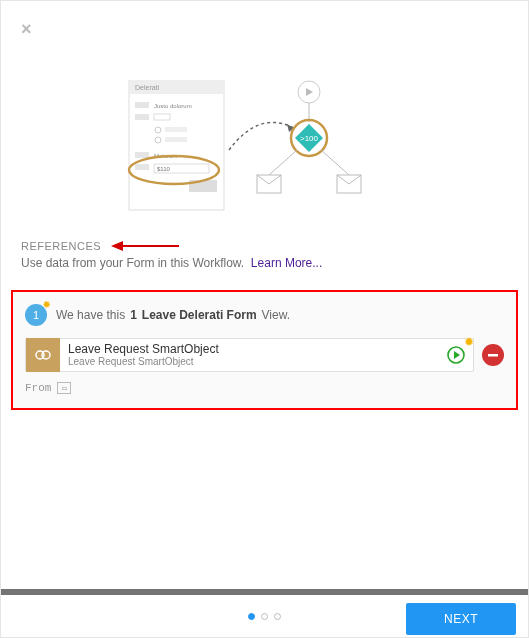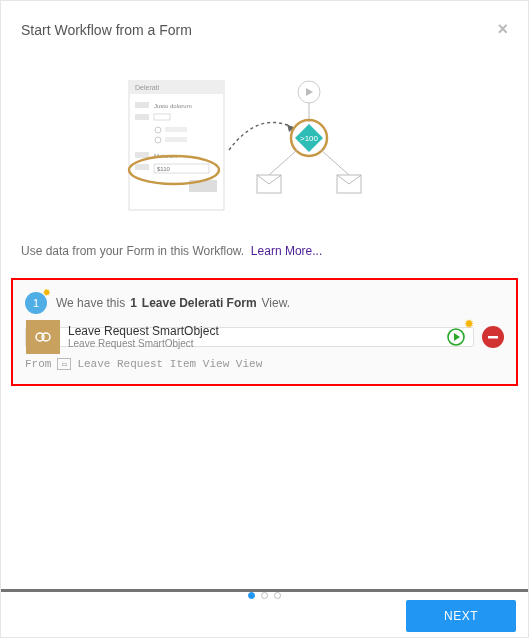--- a/index.html
+++ b/index.html
@@ -95,21 +95,21 @@
     top: -5px;
     right: -4px;
   }
   .bold { font-weight: bold; color:#444; }
   .source-row {
     display: flex;
     align-items: center;
     background: #fff;
     border: 1px solid #e0e0e0;
     border-radius: 2px;
-    height: 20px;
+    height: 34px;
     position: relative;
   }
   .source-icon {
     width: 34px;
     height: 34px;
     background: #C9A15E;
     display: flex;
     align-items: center;
     justify-content: center;
     color: #fff;
@@ -166,23 +166,24 @@
     border:1px solid #bbb;
     display:inline-flex;
     align-items:center;
     justify-content:center;
     font-size:8px;
     color:#999;
   }
   .footer {
     position:absolute;
     bottom:0; left:0; right:0;
-    border-top:3px solid #737373;
+    border-top:6px solid #737373;
     height:48px;
     display:flex;
+    align-items:center;
     justify-content:center;
   }
   .pager {
     display:flex;
     gap:6px;
   }
   .dot {
     width:7px; height:7px;
     border:1px solid #2196F3;
     border-radius:50%;
@@ -201,21 +202,20 @@
     font-size:12px;
     letter-spacing:0.5px;
     cursor:pointer;
     border-radius:2px;
   }
 </style>
 </head>
 <body>
 
 <div class="header">
-  <div class="header-title">Start Workflow from a Form</div>
   <div class="close-icon">×</div>
 </div>
 
 <div class="illustration">
   <svg width="300" height="140" viewBox="0 0 300 140">
 
     <rect x="10" y="0" width="95" height="130" fill="#fff" stroke="#ddd"></rect>
     <rect x="10" y="0" width="95" height="14" fill="#eee"></rect>
     <text x="16" y="10" font-size="7" fill="#999">Delerati</text>
     <rect x="16" y="22" width="14" height="6" fill="#e5e5e5"></rect>
@@ -250,20 +250,29 @@
     <line x1="202" y1="70" x2="230" y2="95" stroke="#bbb"></line>
 
     <rect x="138" y="95" width="24" height="18" fill="#fff" stroke="#bbb"></rect>
     <polyline points="138,95 150,104 162,95" fill="none" stroke="#bbb"></polyline>
     <rect x="218" y="95" width="24" height="18" fill="#fff" stroke="#bbb"></rect>
     <polyline points="218,95 230,104 242,95" fill="none" stroke="#bbb"></polyline>
   </svg>
 </div>
 
 <div class="references-section">
+  <div class="ref-header">
+    <div class="ref-title">REFERENCES</div>
+    <div class="arrow-annotation">
+      <svg width="70" height="12" viewBox="0 0 70 12">
+        <line x1="68" y1="6" x2="10" y2="6" stroke="#d40000" stroke-width="2"></line>
+        <polygon points="0,6 12,1 12,11" fill="#d40000"></polygon>
+      </svg>
+    </div>
+  </div>
   <div class="ref-desc">
     <span>Use data from your Form in this Workflow.</span>
     &nbsp;<a class="learn-more">Learn More...</a>
   </div>
 </div>
 
 <div class="sources-box">
   <div class="found-row">
     <div class="step-badge">1</div>
     <span>We have this</span>
@@ -295,21 +304,20 @@
     <div class="remove-btn">
       <svg width="14" height="14" viewBox="0 0 14 14">
           <rect x="2" y="6" width="10" height="2.5" fill="#fff"></rect>
         </svg>
     </div>
   </div>
 
   <div class="from-row">
     <span>From</span>
     <span class="from-icon">▭</span>
-    <span>Leave Request Item View View</span>
   </div>
 </div>
 
 <div class="footer">
   <div class="pager">
     <div class="dot active"></div>
     <div class="dot inactive"></div>
     <div class="dot inactive"></div>
   </div>
   <button class="next-btn">NEXT</button>

